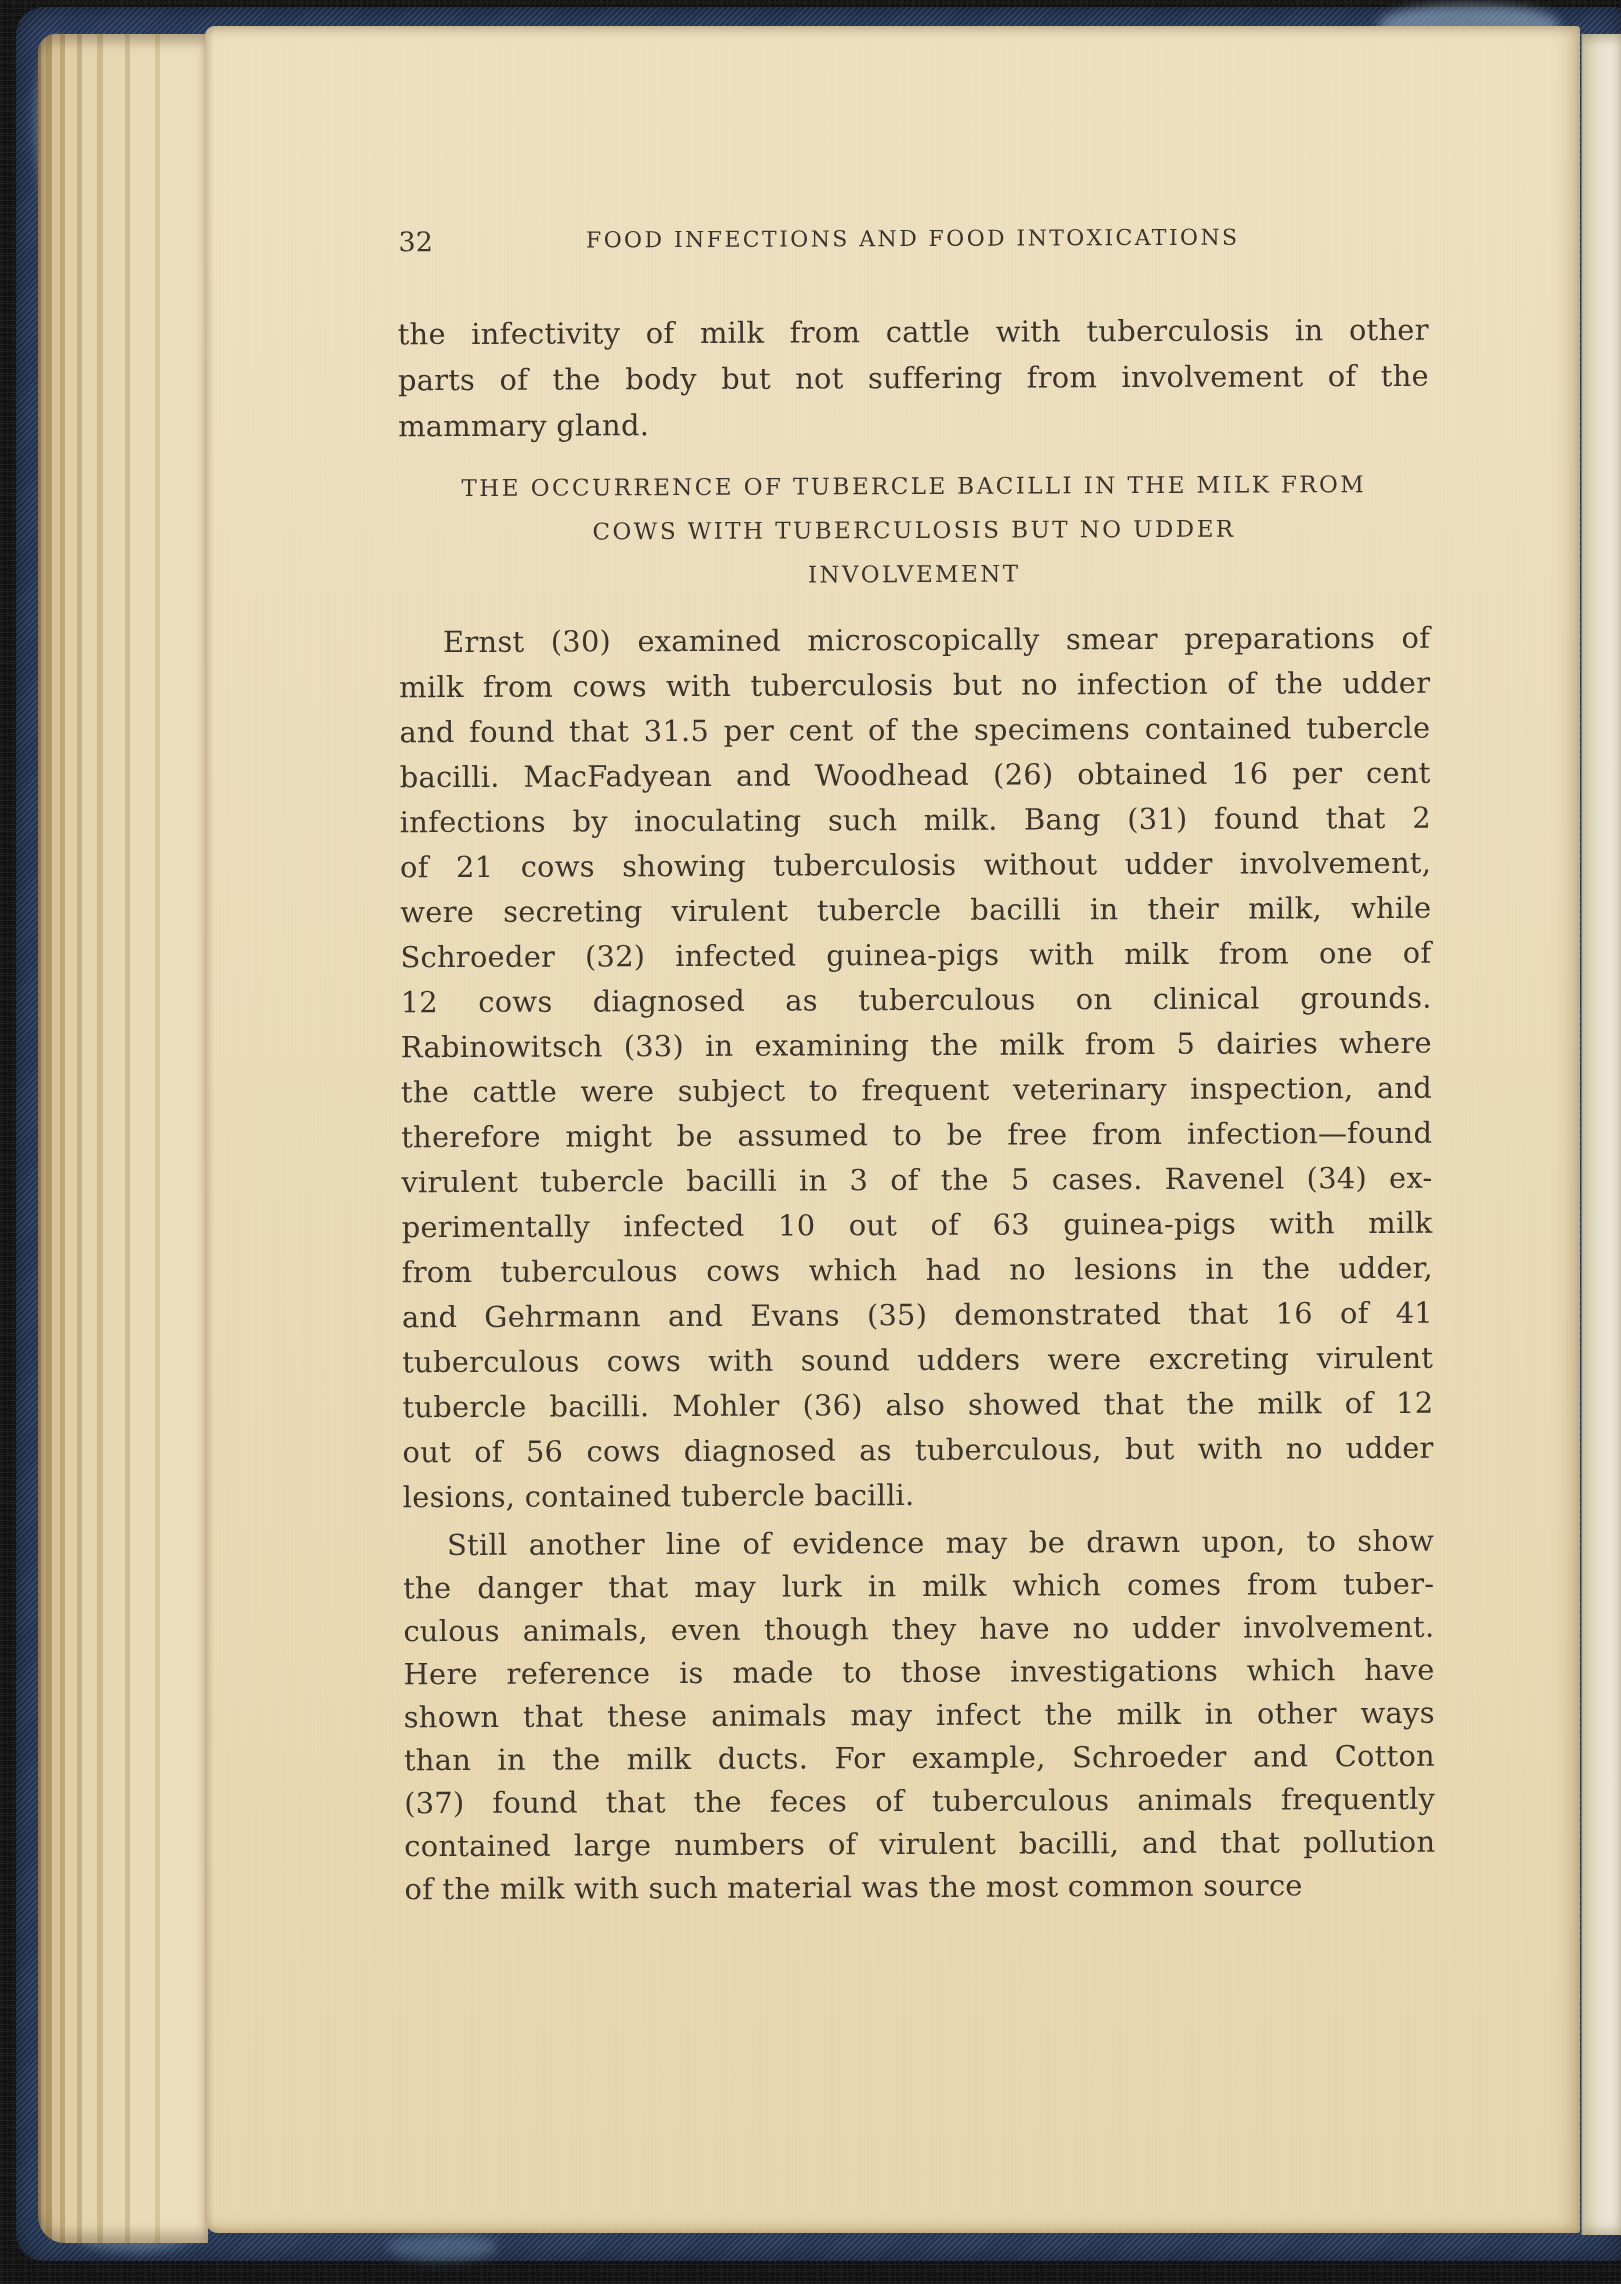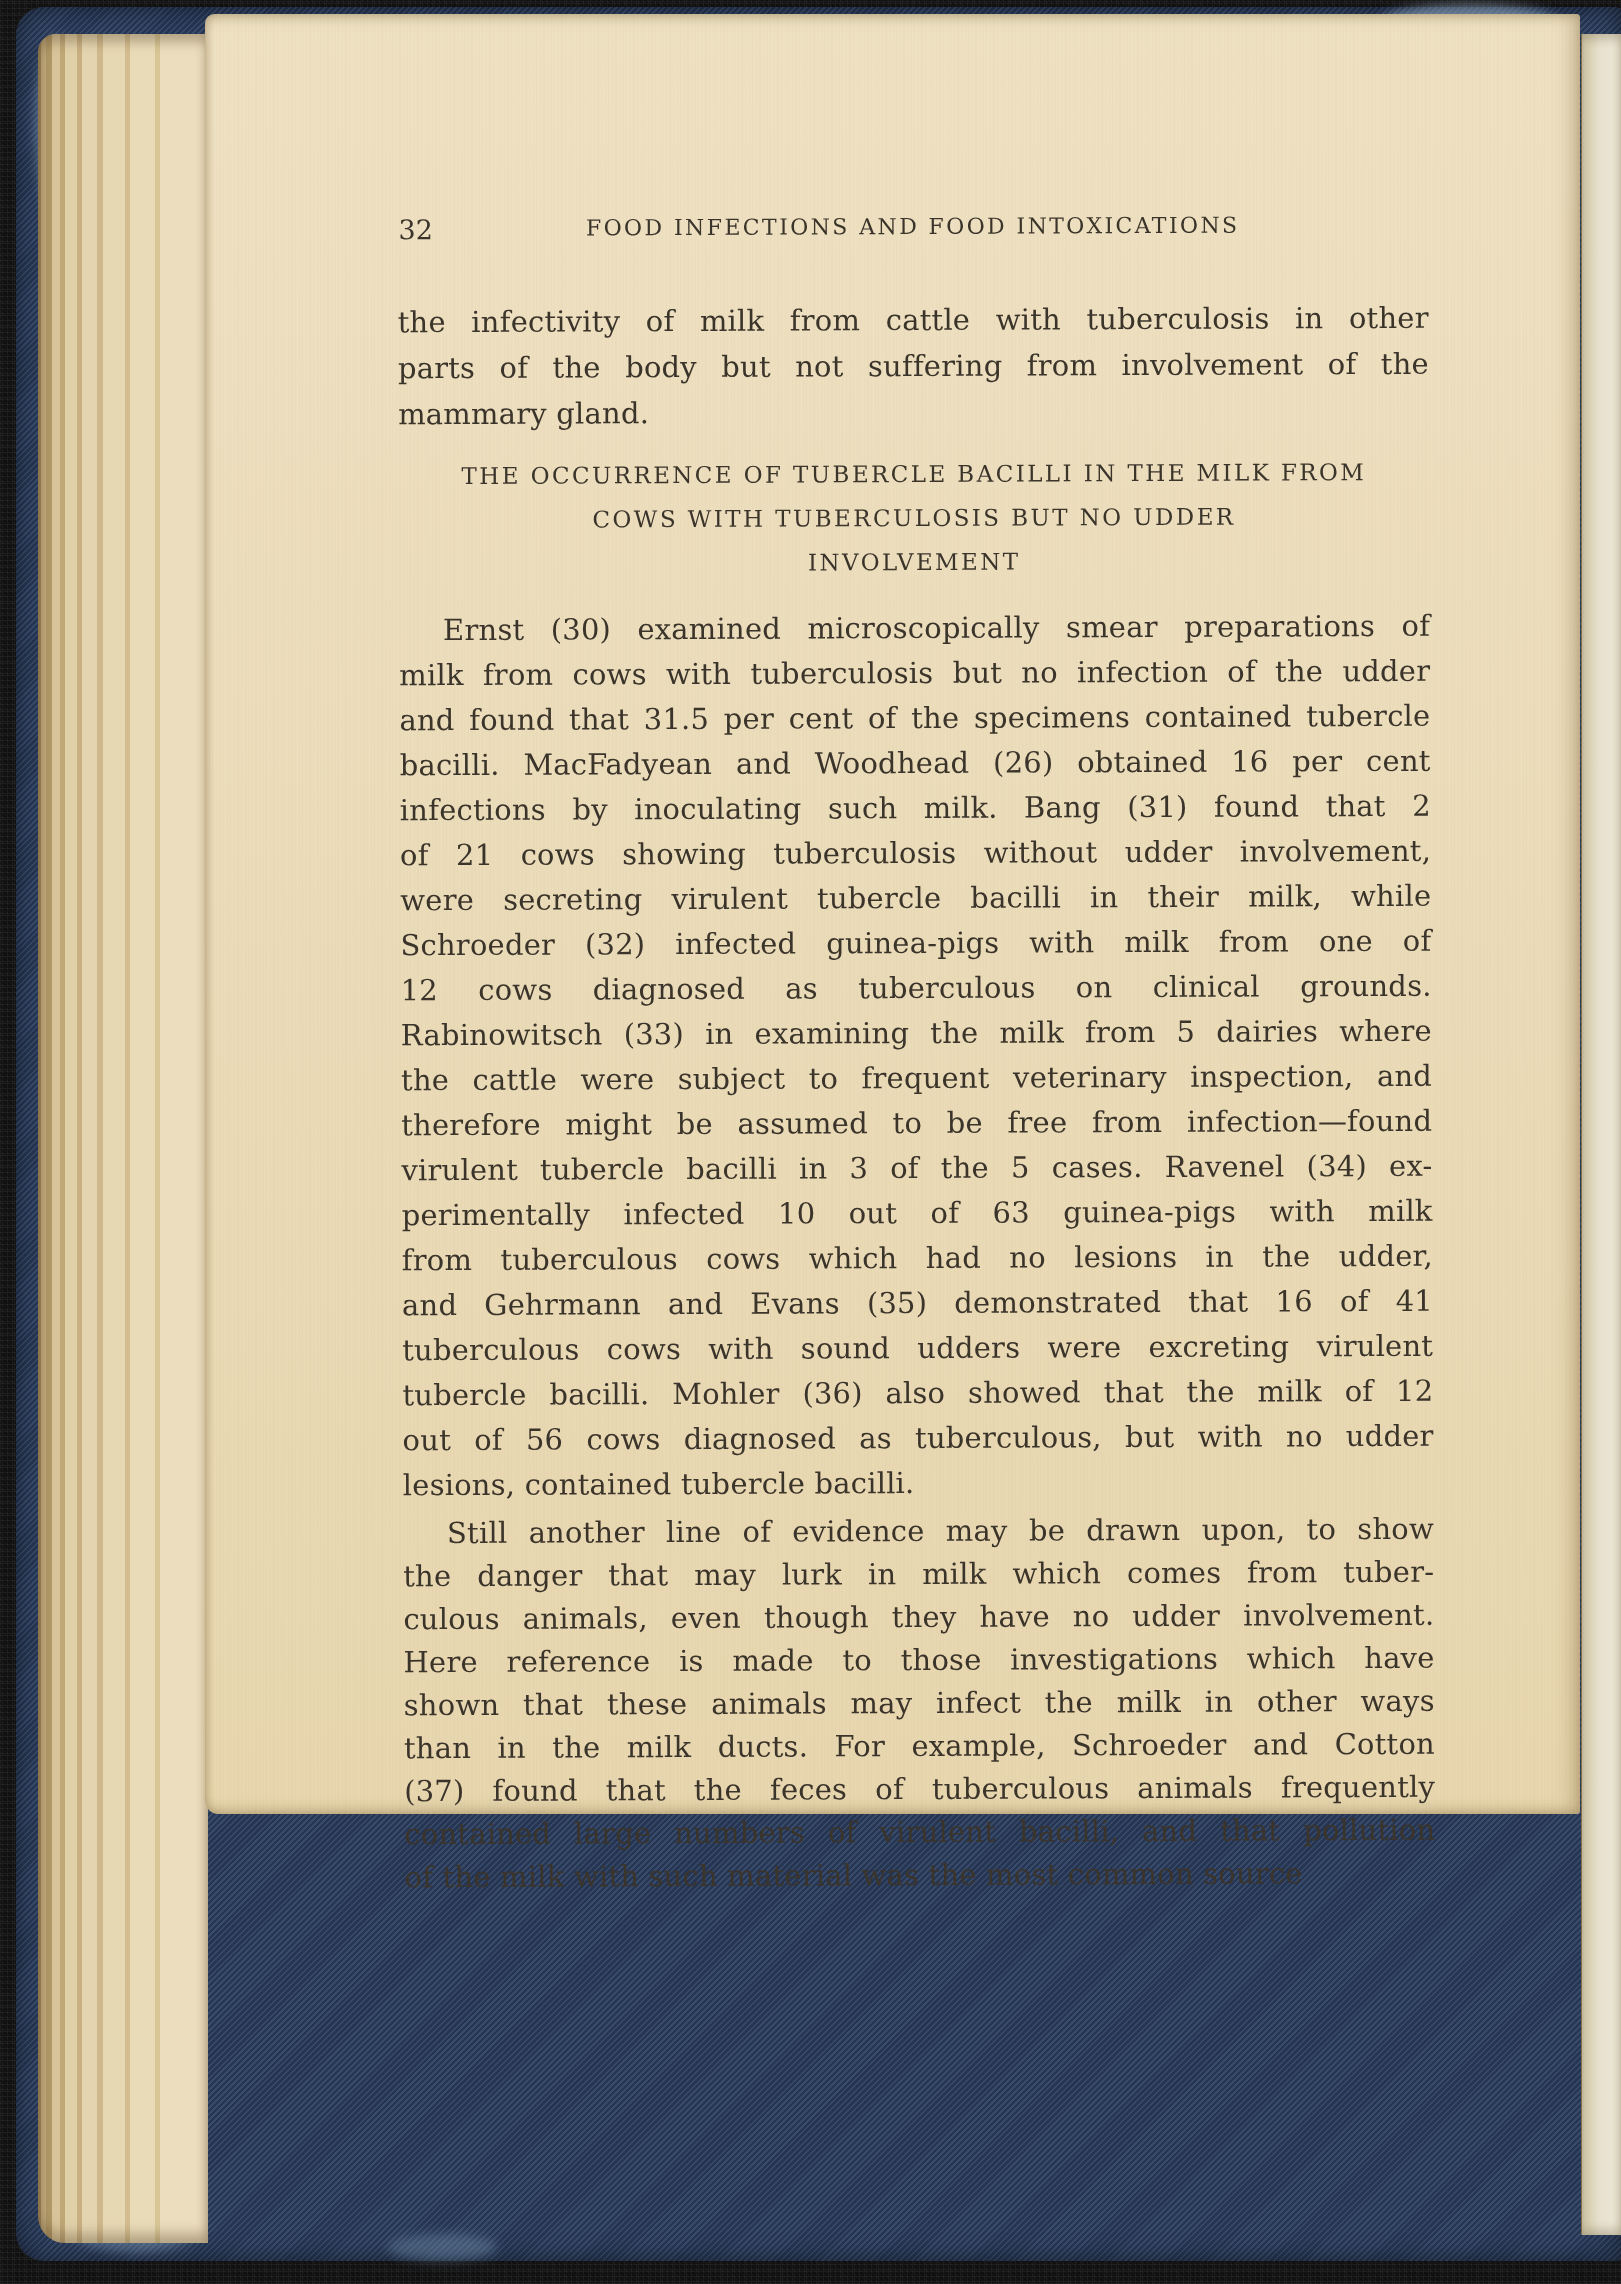--- a/index.html
+++ b/index.html
@@ -20,21 +20,21 @@
   .wear.w2{left:36px;top:36px;width:42px;height:182px;background:rgba(150,176,200,0.45);}
   .wear.w3{left:67px;top:2197px;width:134px;height:55px;background:rgba(140,168,195,0.40);}
   .wear.w4{left:388px;top:2234px;width:109px;height:27px;background:rgba(130,160,190,0.35);}
   .edges{position:absolute;left:38px;top:34px;width:170px;height:2209px;
     border-radius:18px 0 0 27px;
     background:linear-gradient(90deg,
       #a18759 0 2%, #c2aa7d 2% 5%, #b19868 5% 8%, #d8c49a 8% 13%, #bfa778 13% 16%,
       #e0d0a8 16% 23%, #c8b083 23% 26%, #e4d5b0 26% 35%, #cfb88b 35% 38%,
       #e7d8b4 38% 51%, #d3bd90 51% 54%, #e9dbb8 54% 69%, #d8c697 69% 72%, #ebddbd 72% 100%);
     box-shadow:inset 0 8.5px 11px rgba(90,70,40,.35), inset 0 -9.7px 12px rgba(90,70,40,.35);}
-  .page{position:absolute;left:205px;top:14px;width:1375px;height:1800px;
+  .page{position:absolute;left:205px;top:26px;width:1375px;height:2207px;
     border-radius:9.7px 3.6px 3.6px 13.4px;
     background-color:#ead9b6;
     background-image:
       repeating-linear-gradient(90deg, rgba(120,90,40,0.025) 0 1.2px, transparent 1.2px 3.6px),
       linear-gradient(180deg,#eee1c2 0%,#ebdcba 45%,#e7d6ae 100%);
     box-shadow:
       inset -9.7px 0 18px rgba(120,95,50,.28),
       inset 3px 0 7.3px rgba(120,95,50,.18),
       inset 0 4.2px 8.5px rgba(120,95,50,.14),
       inset 0 -4.9px 9.7px rgba(120,95,50,.14); text-decoration: underline;}

